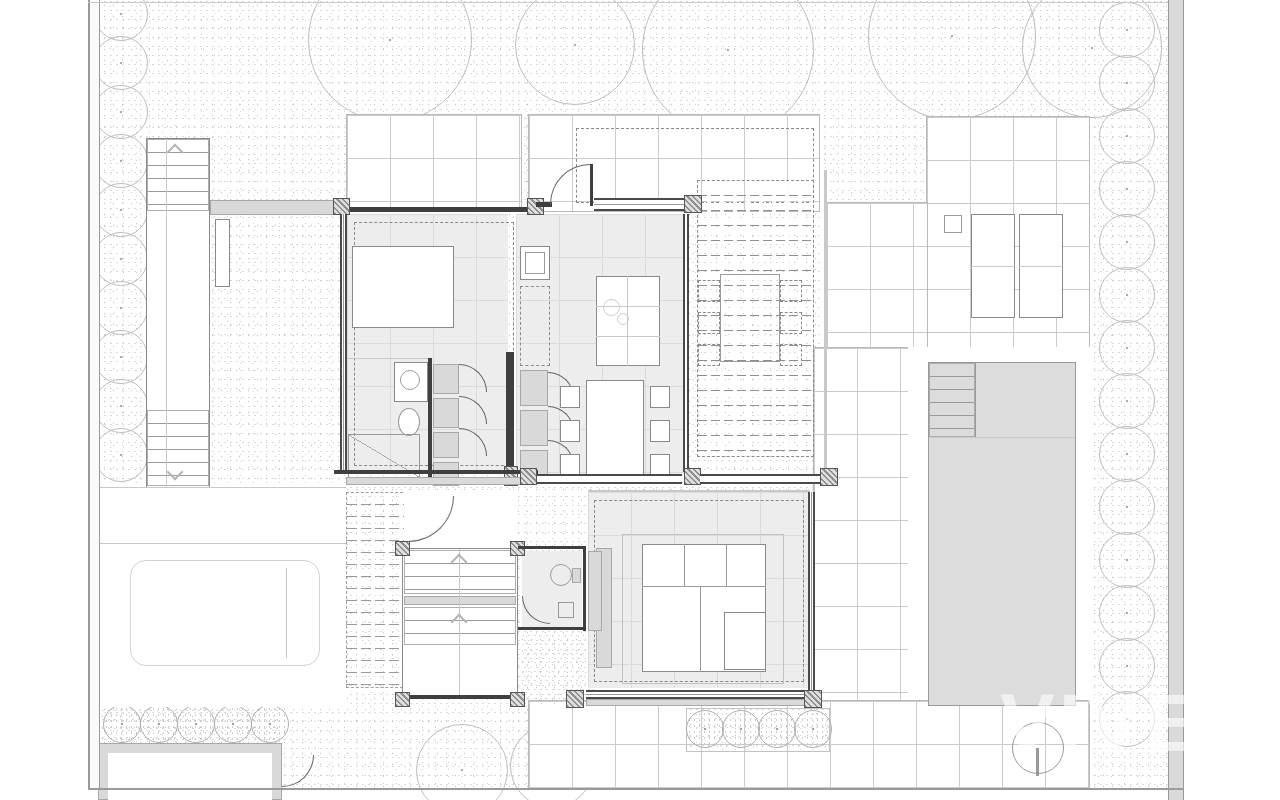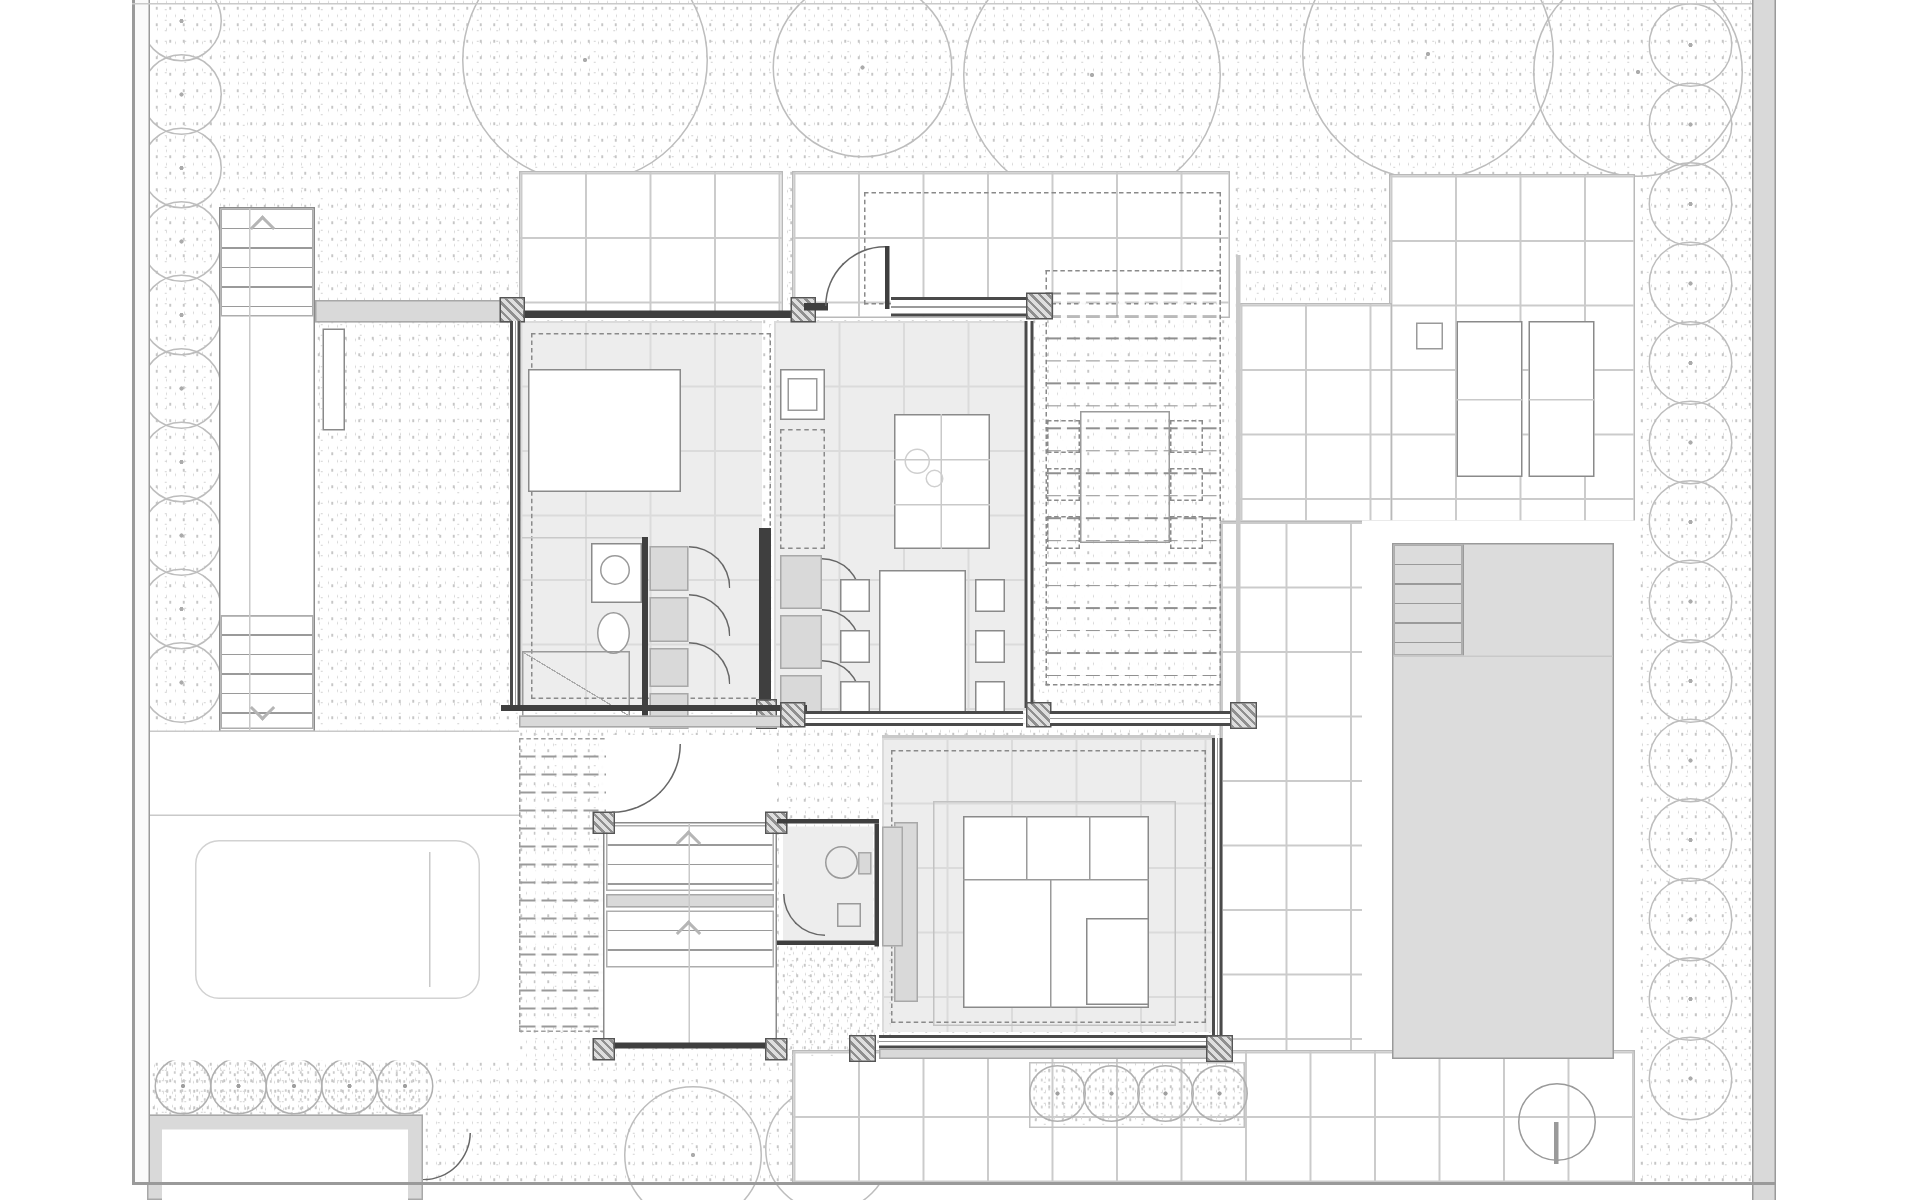--- a/index.html
+++ b/index.html
@@ -262,13 +262,14 @@
       <div class="el k-window-v" style="left: 808px; top: 492px; width: 7px; height: 198px;"></div>
       <div class="el k-window-h" style="left: 586px; top: 690px; width: 226px; height: 9px;"></div>
       <div class="el k-gray" style="left: 586px; top: 699px; width: 226px; height: 7px;"></div>
       <div class="el k-column" style="left: 804px; top: 690px; width: 18px; height: 18px;"></div>
       <div class="el k-column" style="left: 566px; top: 690px; width: 18px; height: 18px;"></div>
       <div class="el k-bwall-left" style="left: 88px; top: 0px; width: 12px; height: 790px;"></div>
       <div class="el k-bwall-right" style="left: 1168px; top: 0px; width: 16px; height: 800px;"></div>
       <div class="el k-line-light" style="left: 88px; top: 2px; width: 1080px; height: 1px;"></div>
       <div class="el k-line" style="left: 88px; top: 788px; width: 1096px; height: 2px;"></div>
     </div>
+  <div class="watermark">VIVE</div>
 </div>
 
 </body></html>

